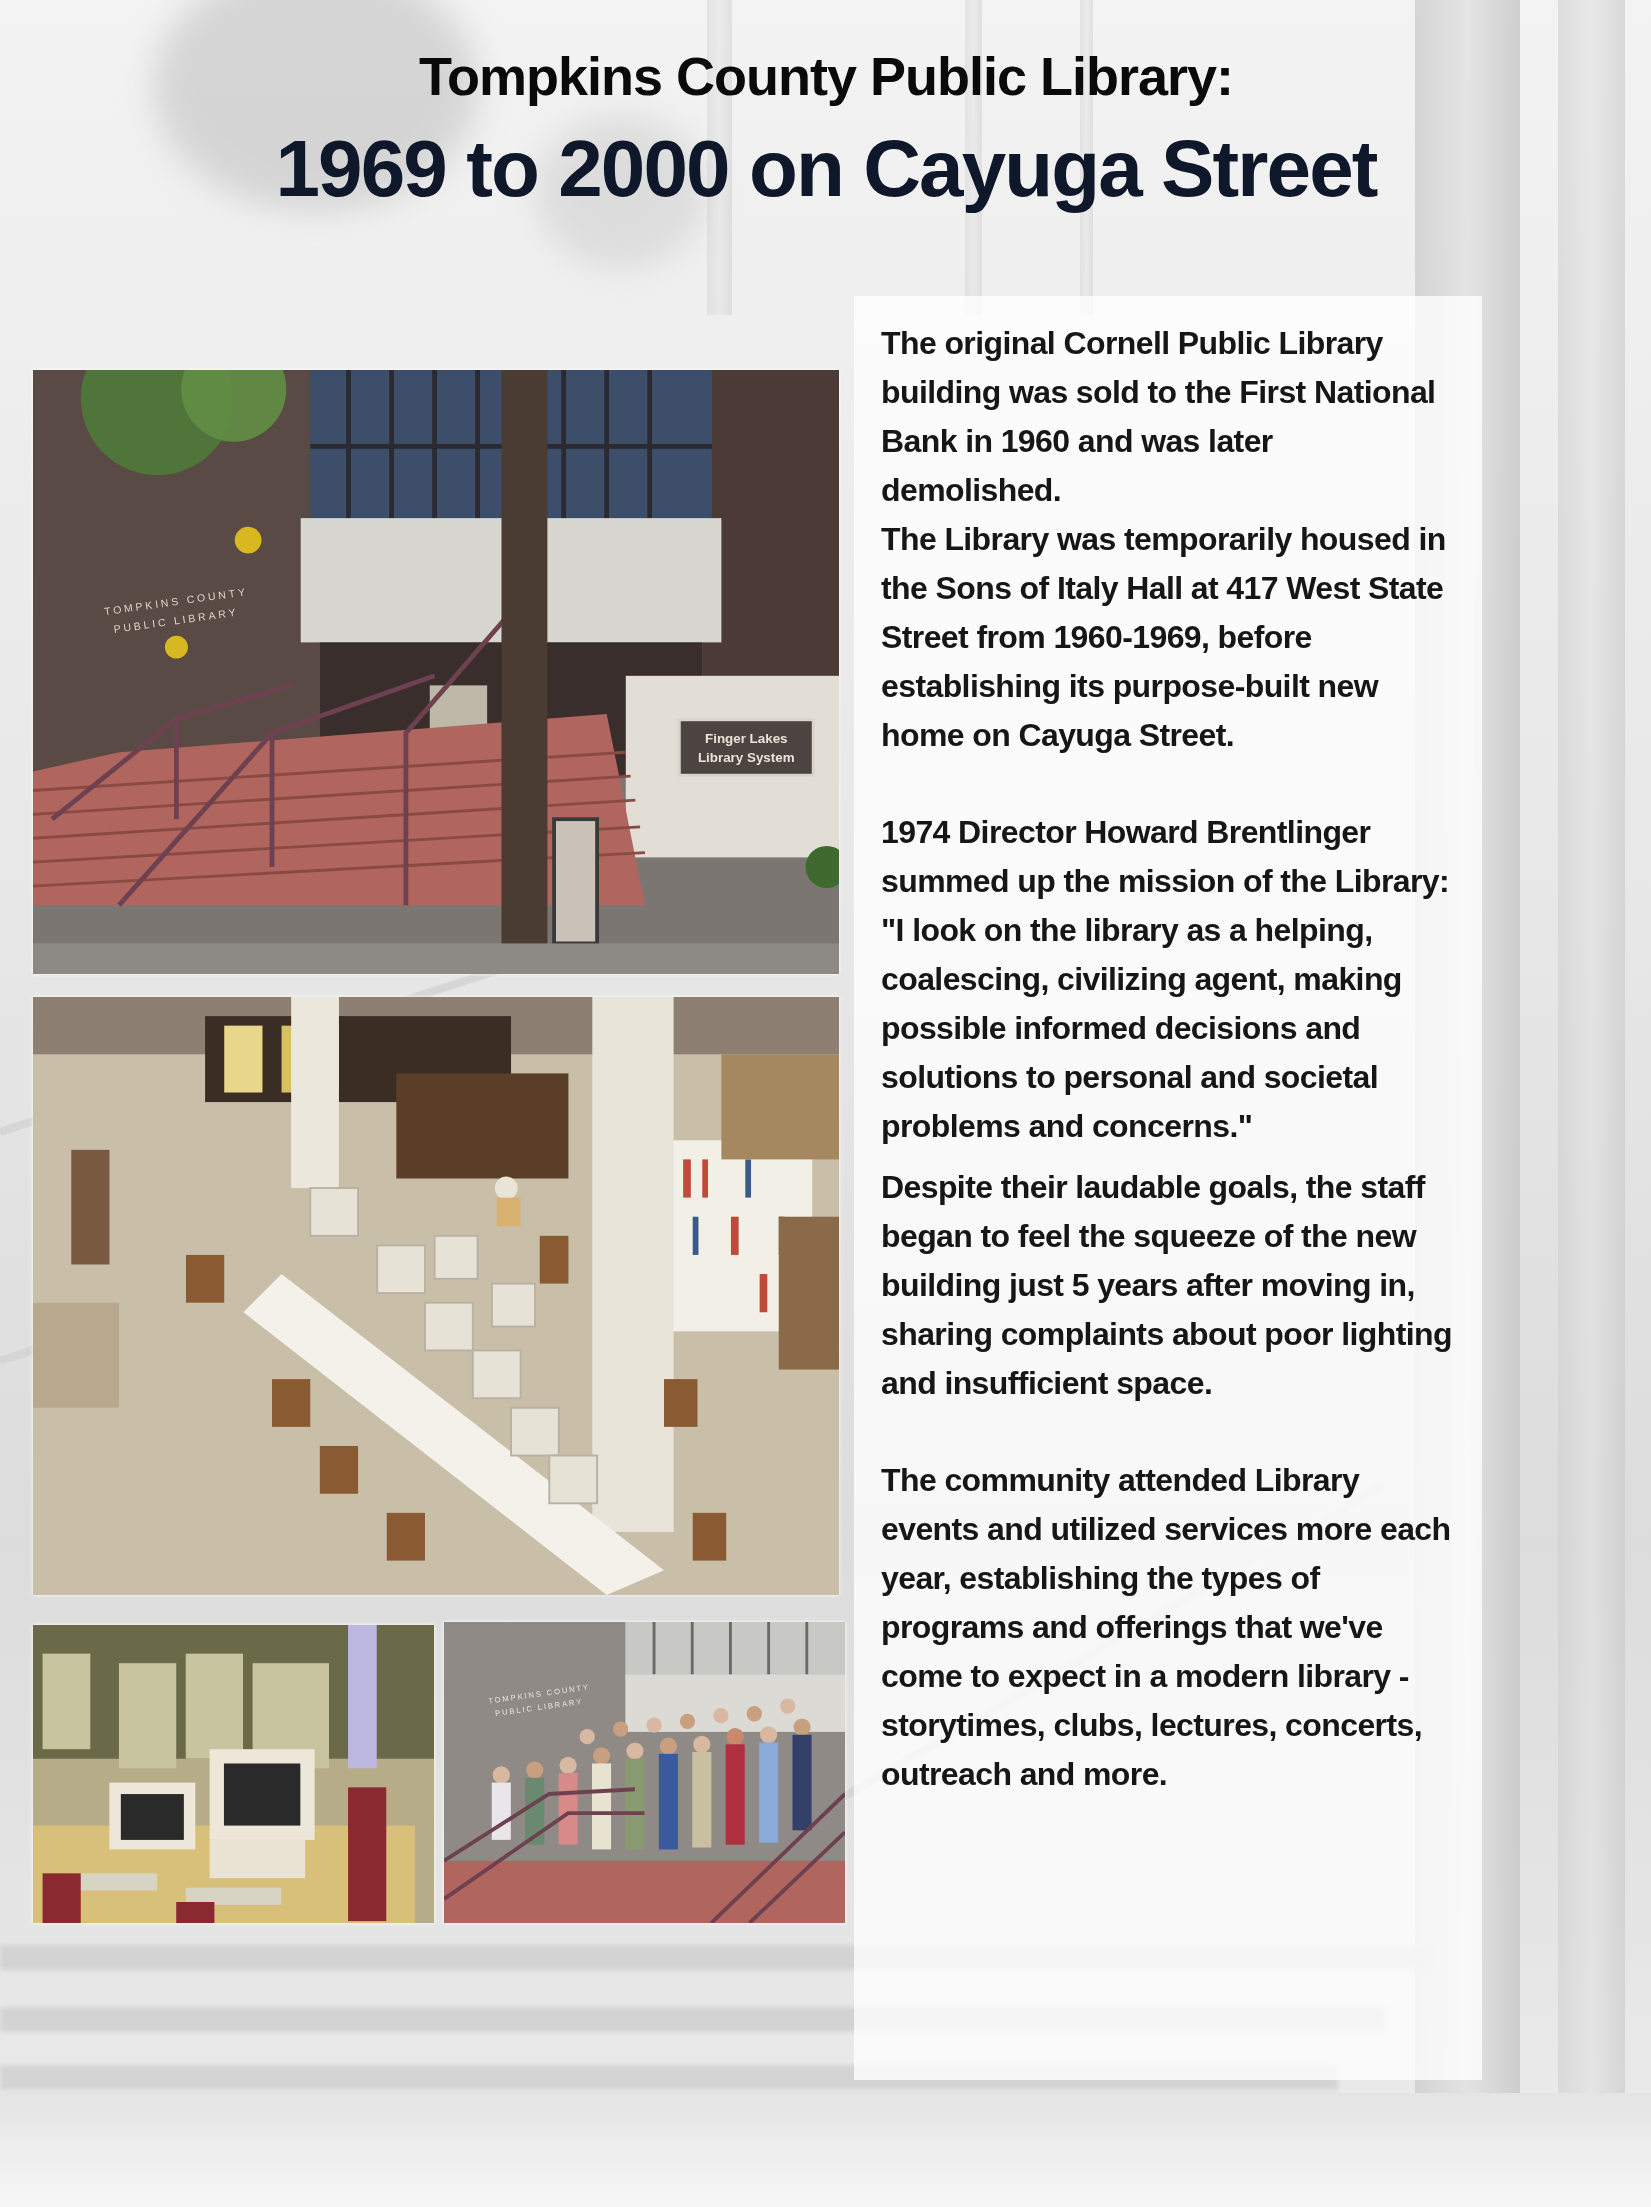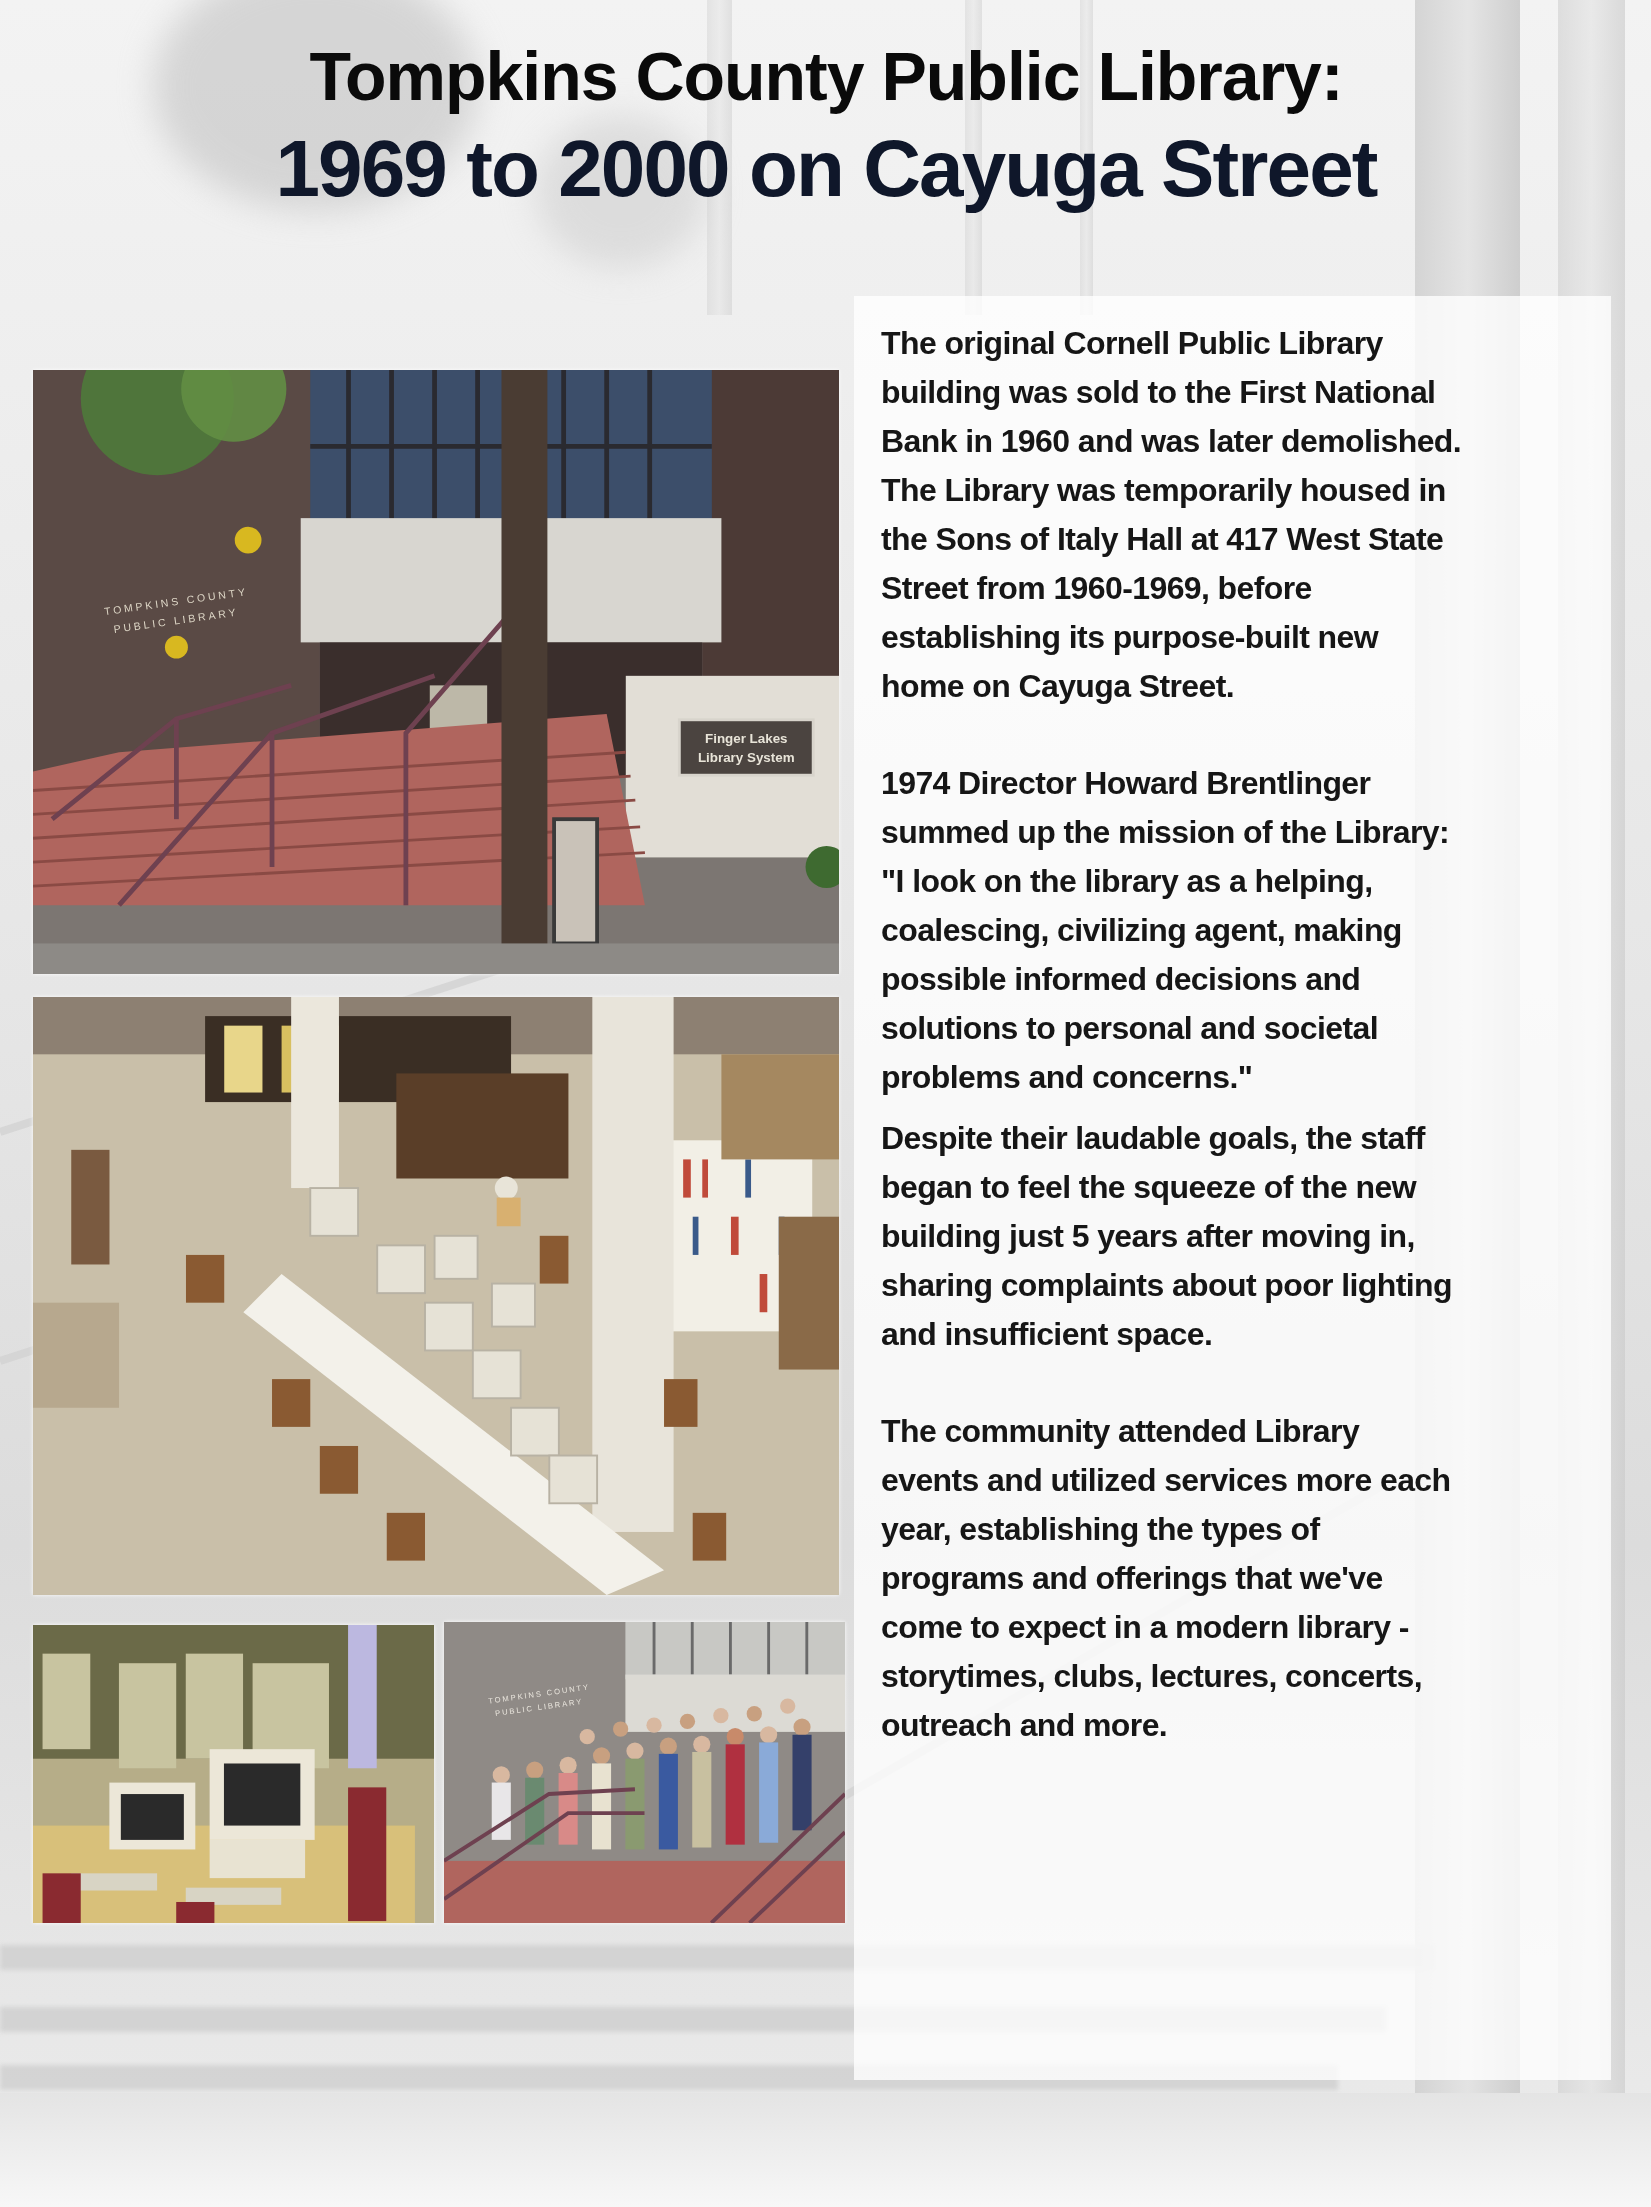--- a/index.html
+++ b/index.html
@@ -23,26 +23,26 @@
   .bg .blob { position: absolute; border-radius: 50%; background: #c9c9c9; filter: blur(17px); opacity: .7; }
   .bg .b1 { left: 153px; top: -38px; width: 325px; height: 249px; }
   .bg .b2 { left: 535px; top: 115px; width: 172px; height: 153px; opacity:.5; }
   .bg .step { position: absolute; left: 0; width: 1434px; height: 25px; background: #cdcdcd; opacity: .75; filter: blur(1.9px); }
   .bg .s1 { top: 1945px; } .bg .s2 { top: 2007px; width: 1386px; } .bg .s3 { top: 2065px; width: 1338px; }
   .bg .ground { position:absolute; left:0; right:0; top: 2093px; bottom:0; background: linear-gradient(180deg,#e4e4e4,#f7f7f7); }
   .bg .rail { position:absolute; height: 7.6px; background:#d2d2d2; transform-origin:left center; opacity:.8; }
 
   
   .title-block { position: absolute; left: 0; top: 38px; width: 1652px; text-align: center; }
-  .title-line1 { font-family: "Liberation Sans", sans-serif; font-weight: 700; font-size: 68px; letter-spacing: -1px; color: #0a0a0a; line-height: 76px; display:block; margin-left: 0px; }
+  .title-line1 { font-family: "Liberation Sans", sans-serif; font-weight: 700; font-size: 54px; letter-spacing: -1px; color: #0a0a0a; line-height: 76px; display:block; margin-left: 0px; }
   .title-line2 { font-family: "Liberation Sans", sans-serif; font-weight: 700; font-size: 80px; letter-spacing: -1.9px; color: #0f172a; line-height: 105px; display:block; margin-top: 1.9px; }
 
   
   .text-panel {
-    position: absolute; left: 854px; top: 296px; width: 757px; height: 1784px;
+    position: absolute; left: 854px; top: 296px; width: 628px; height: 1784px;
     background: rgba(255,255,255,0.78);
     padding: 23px 23px 0 27px;
   }
   .para {
     font-family: "Liberation Sans", sans-serif; font-weight: 700;
     font-size: 32px; line-height: 49px; color: #161616;
     white-space: pre-line; letter-spacing: -0.6px;
   }
   .para + .para { margin-top: 48px; }
   .para.tight { margin-top: 12px; }

